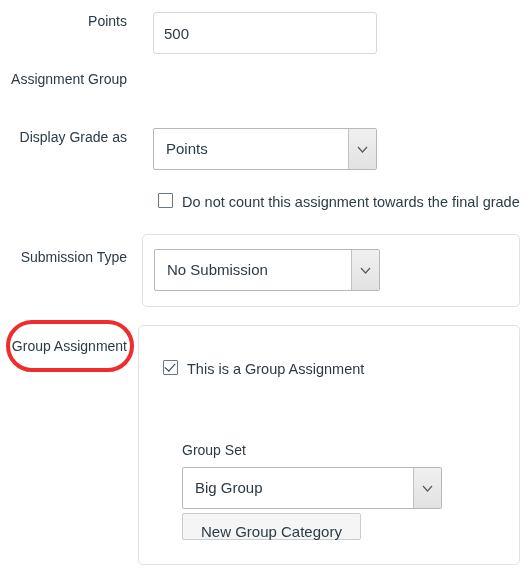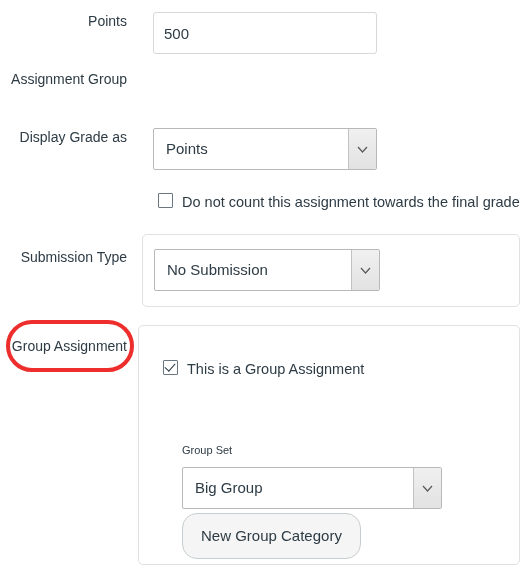--- a/index.html
+++ b/index.html
@@ -129,33 +129,33 @@
   .panel {
     position: absolute;
     border: 1px solid #e1e1e1;
     border-radius: 5px;
     background: #ffffff;
   }
 
   
   .inner-label {
     position: absolute;
-    font-size: 11px;
+    font-size: 14px;
     line-height: 18px;
     color: #2d3b45;
     white-space: nowrap;
   }
 
   
   .btn {
     position: absolute;
-    height: 46px;
+    height: 27px;
     padding: 0 18px;
     border: 1px solid #c7cdd1;
-    border-radius: 15px;
+    border-radius: 2px;
     background: #f5f5f5;
     font-family: "Liberation Sans", sans-serif;
     font-size: 15px;
     color: #2d3b45;
     cursor: pointer;
     line-height: 36px;
     white-space: nowrap;
   }
 
   

